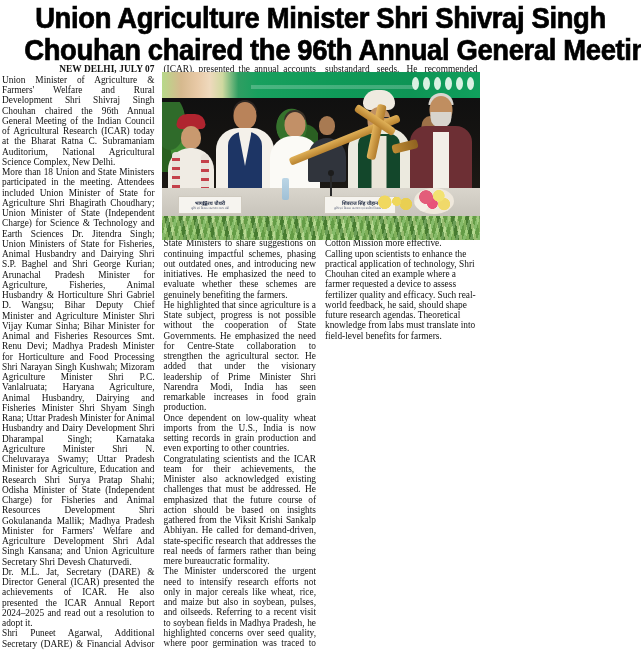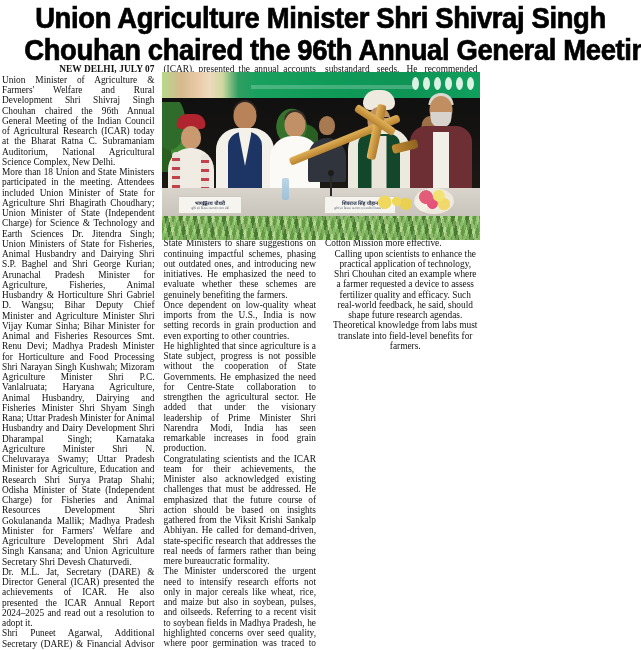--- a/index.html
+++ b/index.html
@@ -66,21 +66,21 @@
     letter-spacing: 0.05px;
     text-align: right;
     margin: 0 0 0.5px 0;
   }
   .body-area p {
     margin: 0;
     padding: 0;
     text-align: justify;
     text-indent: 0;
   }
-  .body-area p:last-child { text-align: center; margin-left: 8px; }
+  .body-area p:last-child { text-align: left; }
 
   
   .photo-wrap {
     position: absolute;
     left: 162px;
     top: 72px;
     width: 318px;
     height: 168px;
     overflow: hidden;
     background: #1a1a1a;
@@ -332,22 +332,22 @@
   <div class="body-area">
     <div class="dateline">NEW DELHI, JULY 07</div>
     <p>Union Minister of Agriculture &amp; Farmers' Welfare and Rural Development Shri Shivraj Singh Chouhan chaired the 96th Annual General Meeting of the Indian Council of Agricultural Research (ICAR) today at the Bharat Ratna C. Subramaniam Auditorium, National Agricultural Science Complex, New Delhi.</p>
     <p>More than 18 Union and State Ministers participated in the meeting. Attendees included Union Minister of State for Agriculture Shri Bhagirath Choudhary; Union Minister of State (Independent Charge) for Science &amp; Technology and Earth Sciences Dr. Jitendra Singh; Union Ministers of State for Fisheries, Animal Husbandry and Dairying Shri S.P. Baghel and Shri George Kurian; Arunachal Pradesh Minister for Agriculture, Fisheries, Animal Husbandry &amp; Horticulture Shri Gabriel D. Wangsu; Bihar Deputy Chief Minister and Agriculture Minister Shri Vijay Kumar Sinha; Bihar Minister for Animal and Fisheries Resources Smt. Renu Devi; Madhya Pradesh Minister for Horticulture and Food Processing Shri Narayan Singh Kushwah; Mizoram Agriculture Minister Shri P.C. Vanlalruata; Haryana Agriculture, Animal Husbandry, Dairying and Fisheries Minister Shri Shyam Singh Rana; Uttar Pradesh Minister for Animal Husbandry and Dairy Development Shri Dharampal Singh; Karnataka Agriculture Minister Shri N. Cheluvaraya Swamy; Uttar Pradesh Minister for Agriculture, Education and Research Shri Surya Pratap Shahi; Odisha Minister of State (Independent Charge) for Fisheries and Animal Resources Development Shri Gokulananda Mallik; Madhya Pradesh Minister for Farmers' Welfare and Agriculture Development Shri Adal Singh Kansana; and Union Agriculture Secretary Shri Devesh Chaturvedi.</p>
     <p>Dr. M.L. Jat, Secretary (DARE) &amp; Director General (ICAR) presented the achievements of ICAR. He also presented the ICAR Annual Report 2024–2025 and read out a resolution to adopt it.</p>
     <p>Shri Puneet Agarwal, Additional Secretary (DARE) &amp; Financial Advisor (ICAR), presented the annual accounts along with the Auditor's Report for the year 2023–24, followed by the resolution for its adoption.</p>
     <p>4 ICAR publications were released during the occasion.</p>
     <p>Ministers expressed satisfaction over the growth in food grain production and the overall progress in the agriculture sector. They unanimously reaffirmed their commitment to work together for the prosperity of farmers and advancement in agriculture.</p>
     <p>The Union Minister also emphasized the idea of establishing Crop Medicine Centres, akin to Jan Aushadhi Kendras.</p>
     <p>Shri Shivraj Singh Chouhan urged the State Ministers to share suggestions on continuing impactful schemes, phasing out outdated ones, and introducing new initiatives. He emphasized the need to evaluate whether these schemes are genuinely benefiting the farmers.</p>
+    <p>He highlighted that since agriculture is a State subject, progress is not possible without the cooperation of State Governments. He emphasized the need for Centre-State collaboration to strengthen the agricultural sector. He added that under the visionary leadership of Prime Minister Shri Narendra Modi, India has seen remarkable increases in food grain production.</p>
     <p>Once dependent on low-quality wheat imports from the U.S., India is now setting records in grain production and even exporting to other countries.</p>
-    <p>He highlighted that since agriculture is a State subject, progress is not possible without the cooperation of State Governments. He emphasized the need for Centre-State collaboration to strengthen the agricultural sector. He added that under the visionary leadership of Prime Minister Shri Narendra Modi, India has seen remarkable increases in food grain production.</p>
     <p>Congratulating scientists and the ICAR team for their achievements, the Minister also acknowledged existing challenges that must be addressed. He emphasized that the future course of action should be based on insights gathered from the Viksit Krishi Sankalp Abhiyan. He called for demand-driven, state-specific research that addresses the real needs of farmers rather than being mere bureaucratic formality.</p>
     <p>The Minister underscored the urgent need to intensify research efforts not only in major cereals like wheat, rice, and maize but also in soybean, pulses, and oilseeds. Referring to a recent visit to soybean fields in Madhya Pradesh, he highlighted concerns over seed quality, where poor germination was traced to substandard seeds. He recommended that the issue be investigated without delay and stressed the importance of enforcing strict regulations to curb the use of inferior seeds, fertilizers, and agro-chemicals. Additionally, he called for a thorough review and revision of fertilizer pricing policies.</p>
     <p>Shri Shivraj Singh stated that the series of crop-specific meetings has already begun. A comprehensive meeting on soybean was held in Indore, Madhya Pradesh. Special meetings will also be organized on cotton, sugarcane, and other crops. A conference on cotton will be held in Coimbatore on July 11, where discussions will focus on making the Cotton Mission more effective.</p>
     <p>Calling upon scientists to enhance the practical application of technology, Shri Chouhan cited an example where a farmer requested a device to assess fertilizer quality and efficacy. Such real-world feedback, he said, should shape future research agendas. Theoretical knowledge from labs must translate into field-level benefits for farmers.</p>
   </div>
 
   <div class="photo-wrap">
     <div class="photo">
 
       <div class="ph-band">

